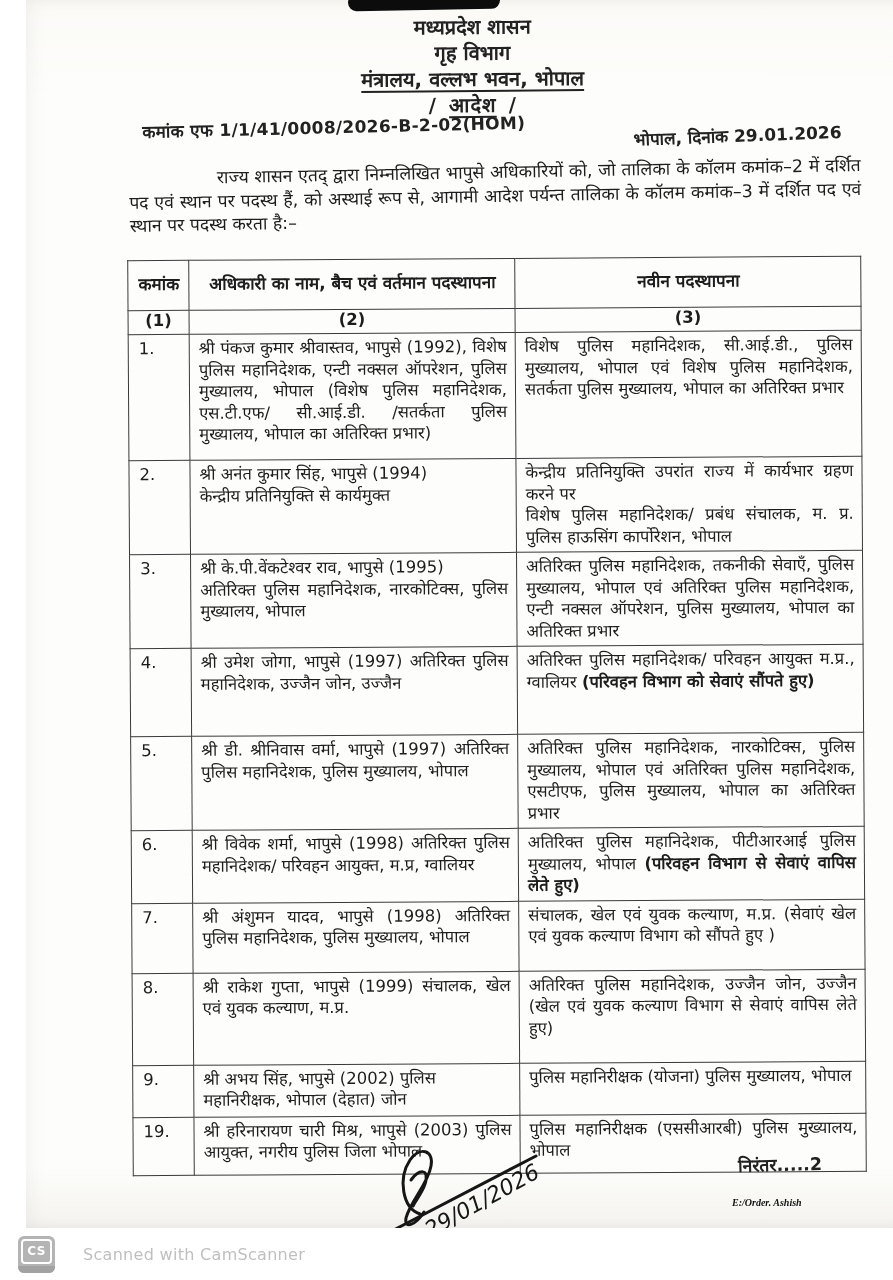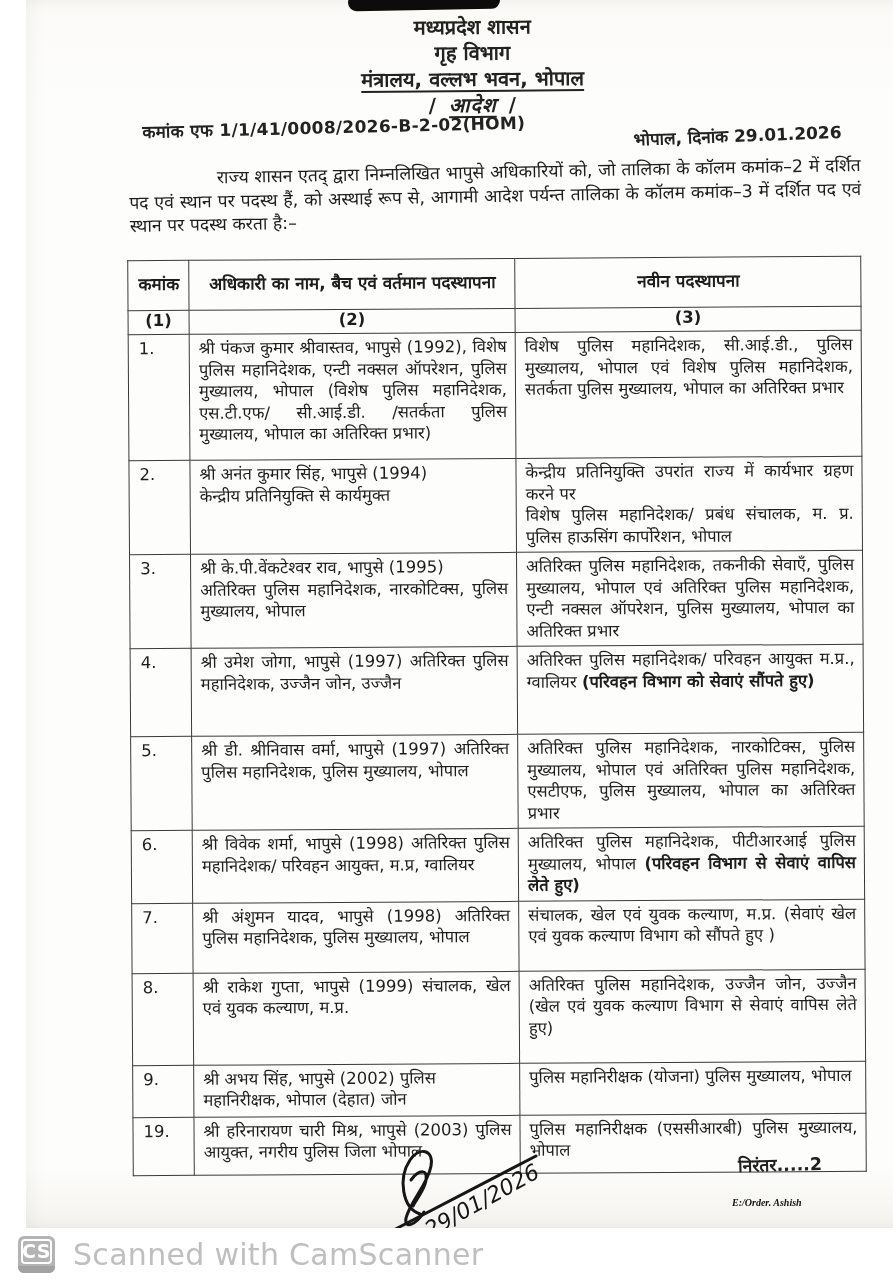--- a/index.html
+++ b/index.html
@@ -27,21 +27,21 @@
   }
   .edge-tick { position:absolute; right:5px; width:6px; height:3px; background:#444; opacity:.6; }
 
   .doc-header {
     position:absolute; top:14px; left:0; width:100%;
     text-align:center; font-weight:bold; font-size:20px; line-height:26px;
     transform:rotate(-0.5deg);
   }
   .doc-header .u { text-decoration:underline; text-underline-offset:4px; }
   .doc-header .order-line { letter-spacing:1px; }
-  .doc-header .order-line .u { padding:12px 4px;font-style:italic; }
+  .doc-header .order-line .u { padding:12px 4px; }
 
   .ref-line {
     position:absolute; top:120px; left:116px; right:78px;
     display:flex; justify-content:space-between; align-items:flex-start;
     font-weight:bold; font-size:17px;
   }
   .ref-number { transform:rotate(-1.4deg); transform-origin:left top; letter-spacing:.3px; }
   .ref-place-date { transform:rotate(-2.1deg); transform-origin:right top; }
 
   .intro-para {
@@ -105,28 +105,28 @@
     background:#ffffff; display:flex; align-items:center;
   }
   .cs-logo {
     margin-left:18px; width:37px; height:37px; position:relative;
     background:#b4b4b4; border-radius:6px; flex:0 0 auto;
   }
   .cs-logo .cs-inner {
     position:absolute; left:3px; top:3px; right:3px; bottom:9px;
     border:2px solid #fff; border-radius:4px;
     display:flex; align-items:center; justify-content:center;
-    color:#fff; font-weight:bold; font-size:19px; letter-spacing:.5px;
+    color:#fff; font-weight:bold; font-size:12px; letter-spacing:.5px;
   }
   .cs-logo .cs-foot {
     position:absolute; left:0; bottom:0; width:100%; height:7px;
     background:#a2a2a2; border-radius:0 0 6px 6px;
   }
   .scanner-text {
-    margin-left:18px; color:#bfbfbf; font-size:30px; letter-spacing:.3px;
+    margin-left:28px; color:#bfbfbf; font-size:16px; letter-spacing:.3px;
   }
 </style>
 </head>
 <body>
 
 <div class="scan-page">
 
   <div class="top-blob"></div>
   <div class="edge-artifact"></div>
   <div class="edge-tick" style="top:50px"></div>

